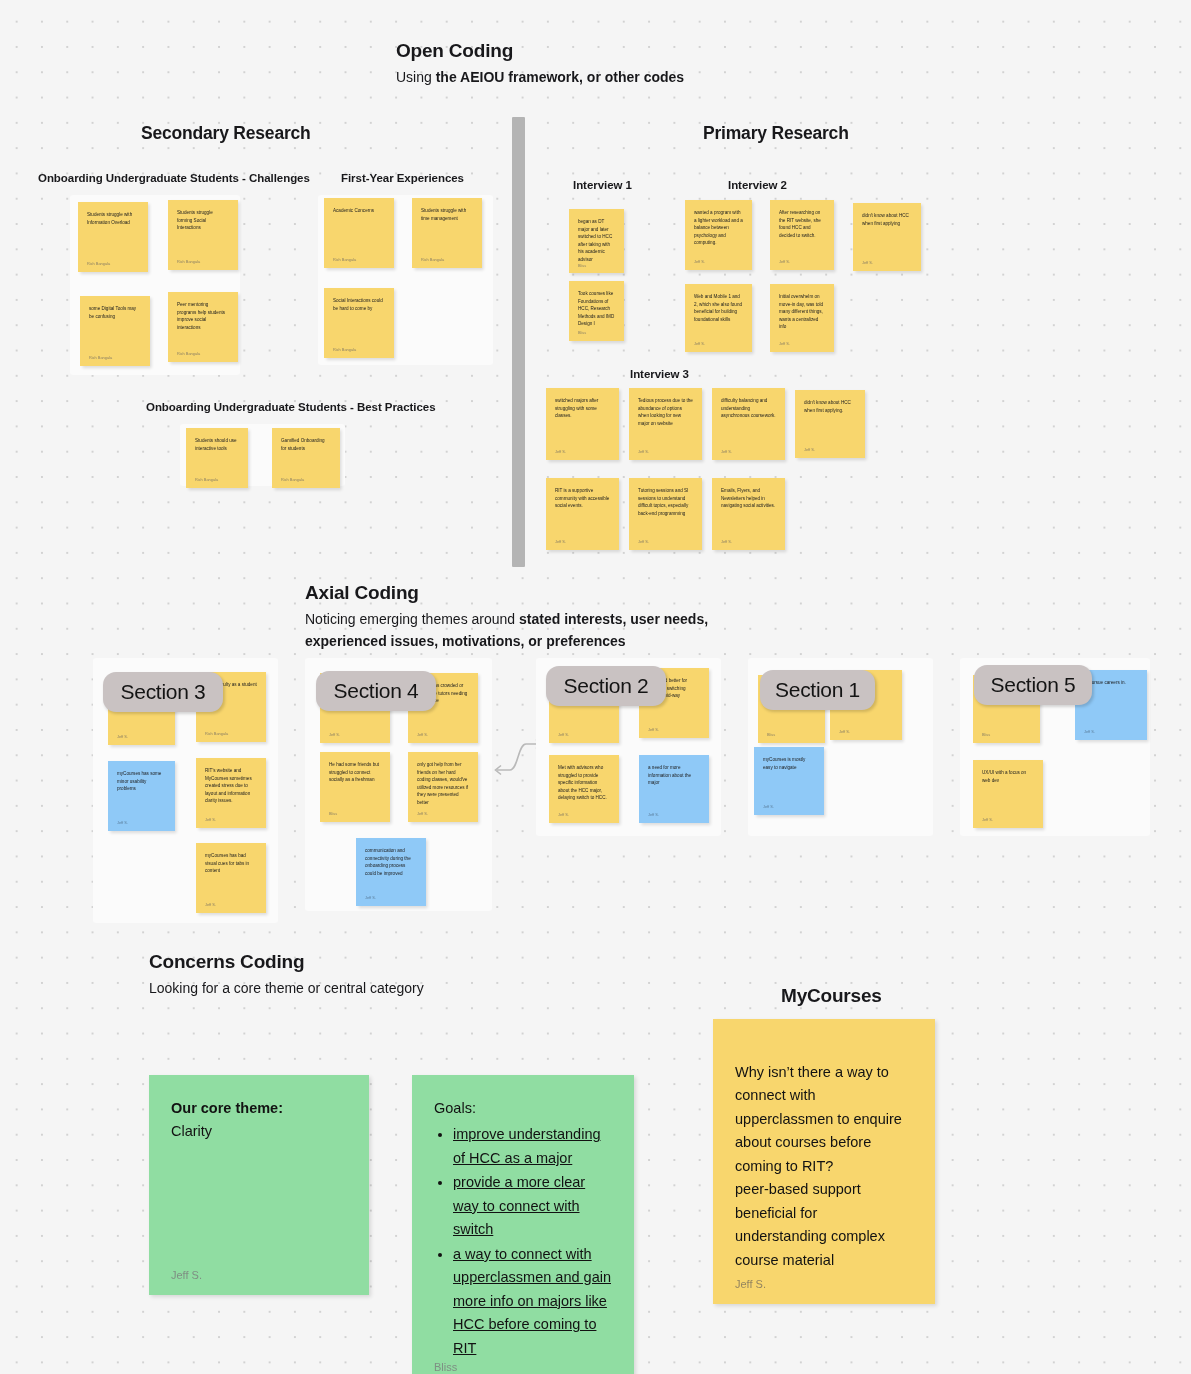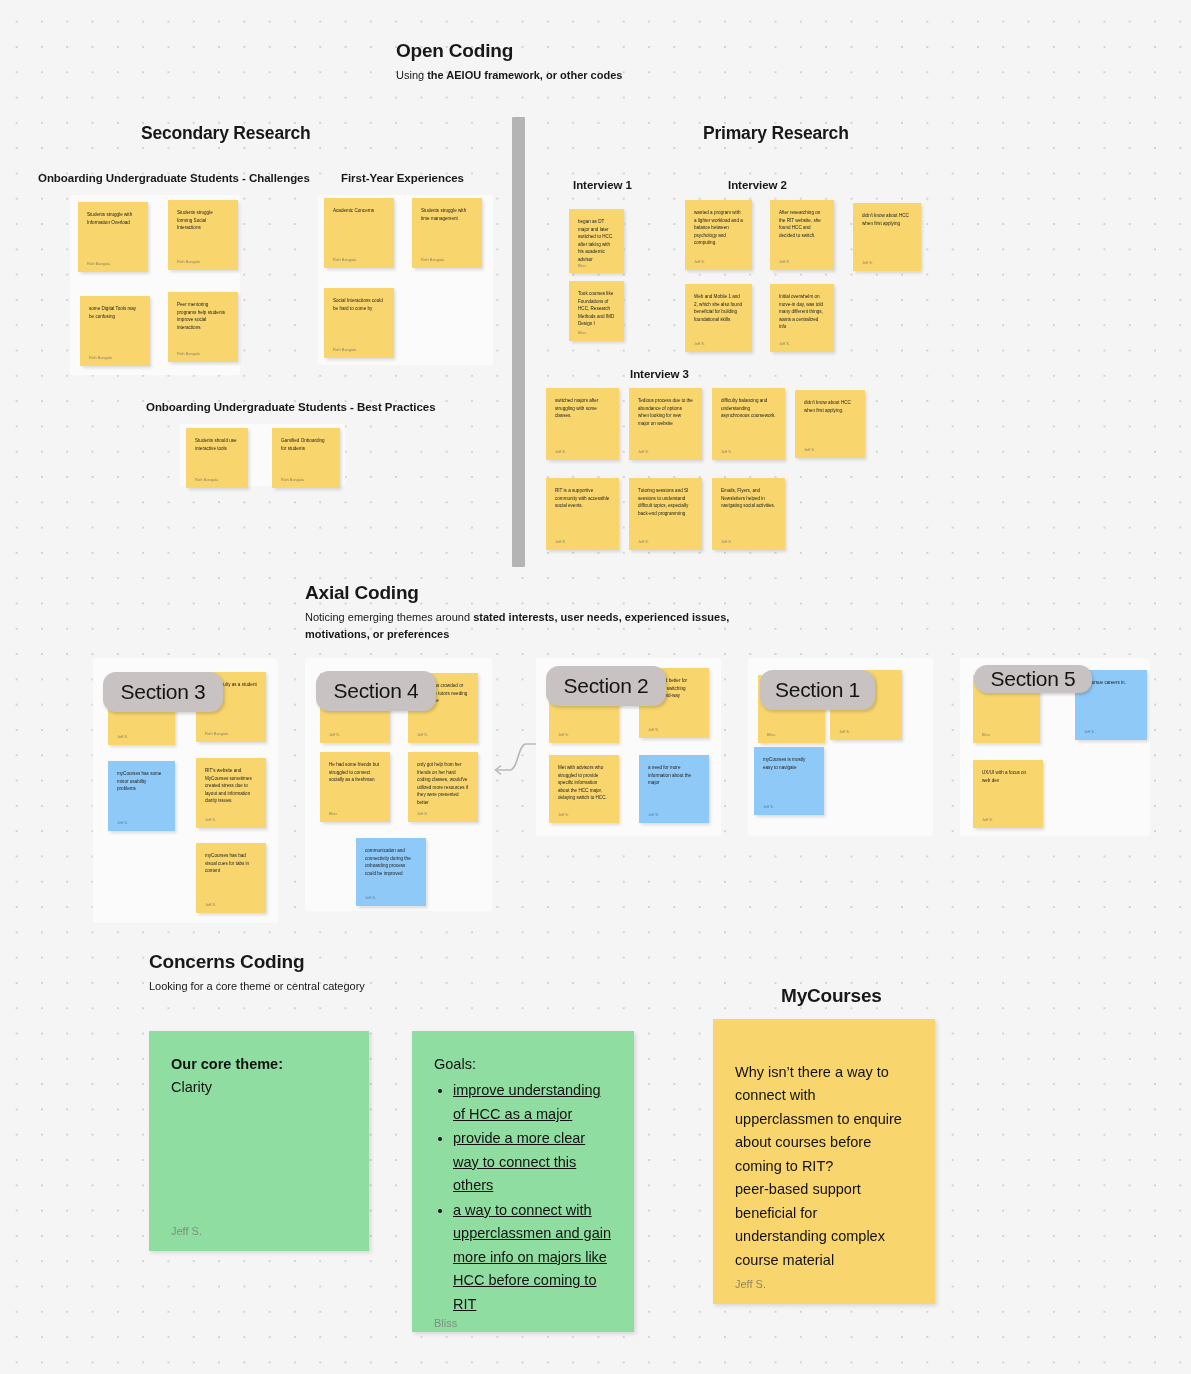--- a/index.html
+++ b/index.html
@@ -10,31 +10,31 @@
     background-size:25.3px 25.3px;
     background-position:4px 9px;
     font-family:"Liberation Sans", sans-serif;
     color:#18181b;
   }
   .abs{position:absolute;}
   .panel{position:absolute;background:#fbfbfb;border-radius:3px;}
   .h1{font-size:19px;font-weight:bold;letter-spacing:-.2px;}
   .h2{font-size:17.5px;font-weight:bold;letter-spacing:-.2px;}
   .h3{font-size:11.5px;font-weight:bold;letter-spacing:-.05px;}
-  .sub{font-size:11px;font-weight:400;line-height:1.55;}
+  .sub{font-size:14px;font-weight:400;line-height:1.55;}
   .sub b{font-weight:bold;}
   
   .note{position:absolute;box-sizing:border-box;padding:9px 9px 6px 9px;
         box-shadow:1.5px 2px 3px rgba(0,0,0,.13);
         display:flex;flex-direction:column;justify-content:space-between;}
   .note .txt{font-size:4.6px;line-height:1.65;color:#1d1d1d;word-wrap:break-word;}
   .note .who{font-size:3.9px;color:#8d8163;}
   .yellow{background:#f8d66d;}
   .blue{background:#8fc9f7;}
-  .green{background:#90dda2;}
+  .green{background:#90dda2;margin-top:44px;}
   .blue .who{color:#5b7e9c;}
   
   .bignote{position:absolute;box-sizing:border-box;padding:22px 22px 14px 22px;
            box-shadow:1.5px 2px 4px rgba(0,0,0,.12);
            display:flex;flex-direction:column;justify-content:space-between;}
   .bignote .btxt{font-size:14.5px;line-height:1.62;color:#121212;}
   .bignote .bwho{font-size:11px;color:#7e8f83;}
   .bignote ul{margin:3px 0 0 0;padding-left:19px;}
   .bignote li{margin-bottom:1px;text-decoration:underline;}
   .qnote .bwho{color:#94855f;}
@@ -264,39 +264,39 @@
   <div class="who">Bliss</div>
 </div>
 <div class="note blue" style="left:1075px;top:670px;width:72px;height:70px;">
   <div class="txt">to pursue careers in.</div>
   <div class="who">Jeff S.</div>
 </div>
 <div class="note yellow" style="left:973px;top:760px;width:70px;height:68px;">
   <div class="txt">UX/UI with a focus on web dev</div>
   <div class="who">Jeff S.</div>
 </div>
-<div class="pill" style="left:974px;top:665px;width:118px;height:28px;">Section 5</div>
+<div class="pill" style="left:974px;top:665px;width:118px;height:40px;">Section 5</div>
 
 <div class="abs h1" style="left:149px;top:951px;">Concerns Coding</div>
 <div class="abs sub" style="left:149px;top:978px;">Looking for a core theme or central category</div>
 
 <div class="bignote green" style="left:149px;top:1031px;width:220px;height:220px;">
   <div>
     <div class="btxt" style="font-weight:bold;">Our core theme:</div>
     <div class="btxt">Clarity</div>
   </div>
   <div class="bwho">Jeff S.</div>
 </div>
 
 <div class="bignote green" style="left:412px;top:1031px;width:222px;height:301px;">
   <div>
     <div class="btxt">Goals:</div>
     <ul class="btxt">
       <li>improve understanding of HCC as a major</li>
-      <li>provide a more clear way to connect this others</li>
+      <li>provide a more clear way to connect with switch</li>
       <li>a way to connect with upperclassmen and gain more info on majors like HCC before coming to RIT</li>
     </ul>
   </div>
   <div class="bwho">Bliss</div>
 </div>
 
 <div class="abs h1" style="left:781px;top:985px;">MyCourses</div>
 <div class="bignote yellow qnote" style="left:713px;top:1019px;width:222px;height:285px;">
   <div>
     <div class="btxt" style="margin-top:20px;">Why isn’t there a way to connect with upperclassmen to enquire about courses before coming to RIT?</div>

